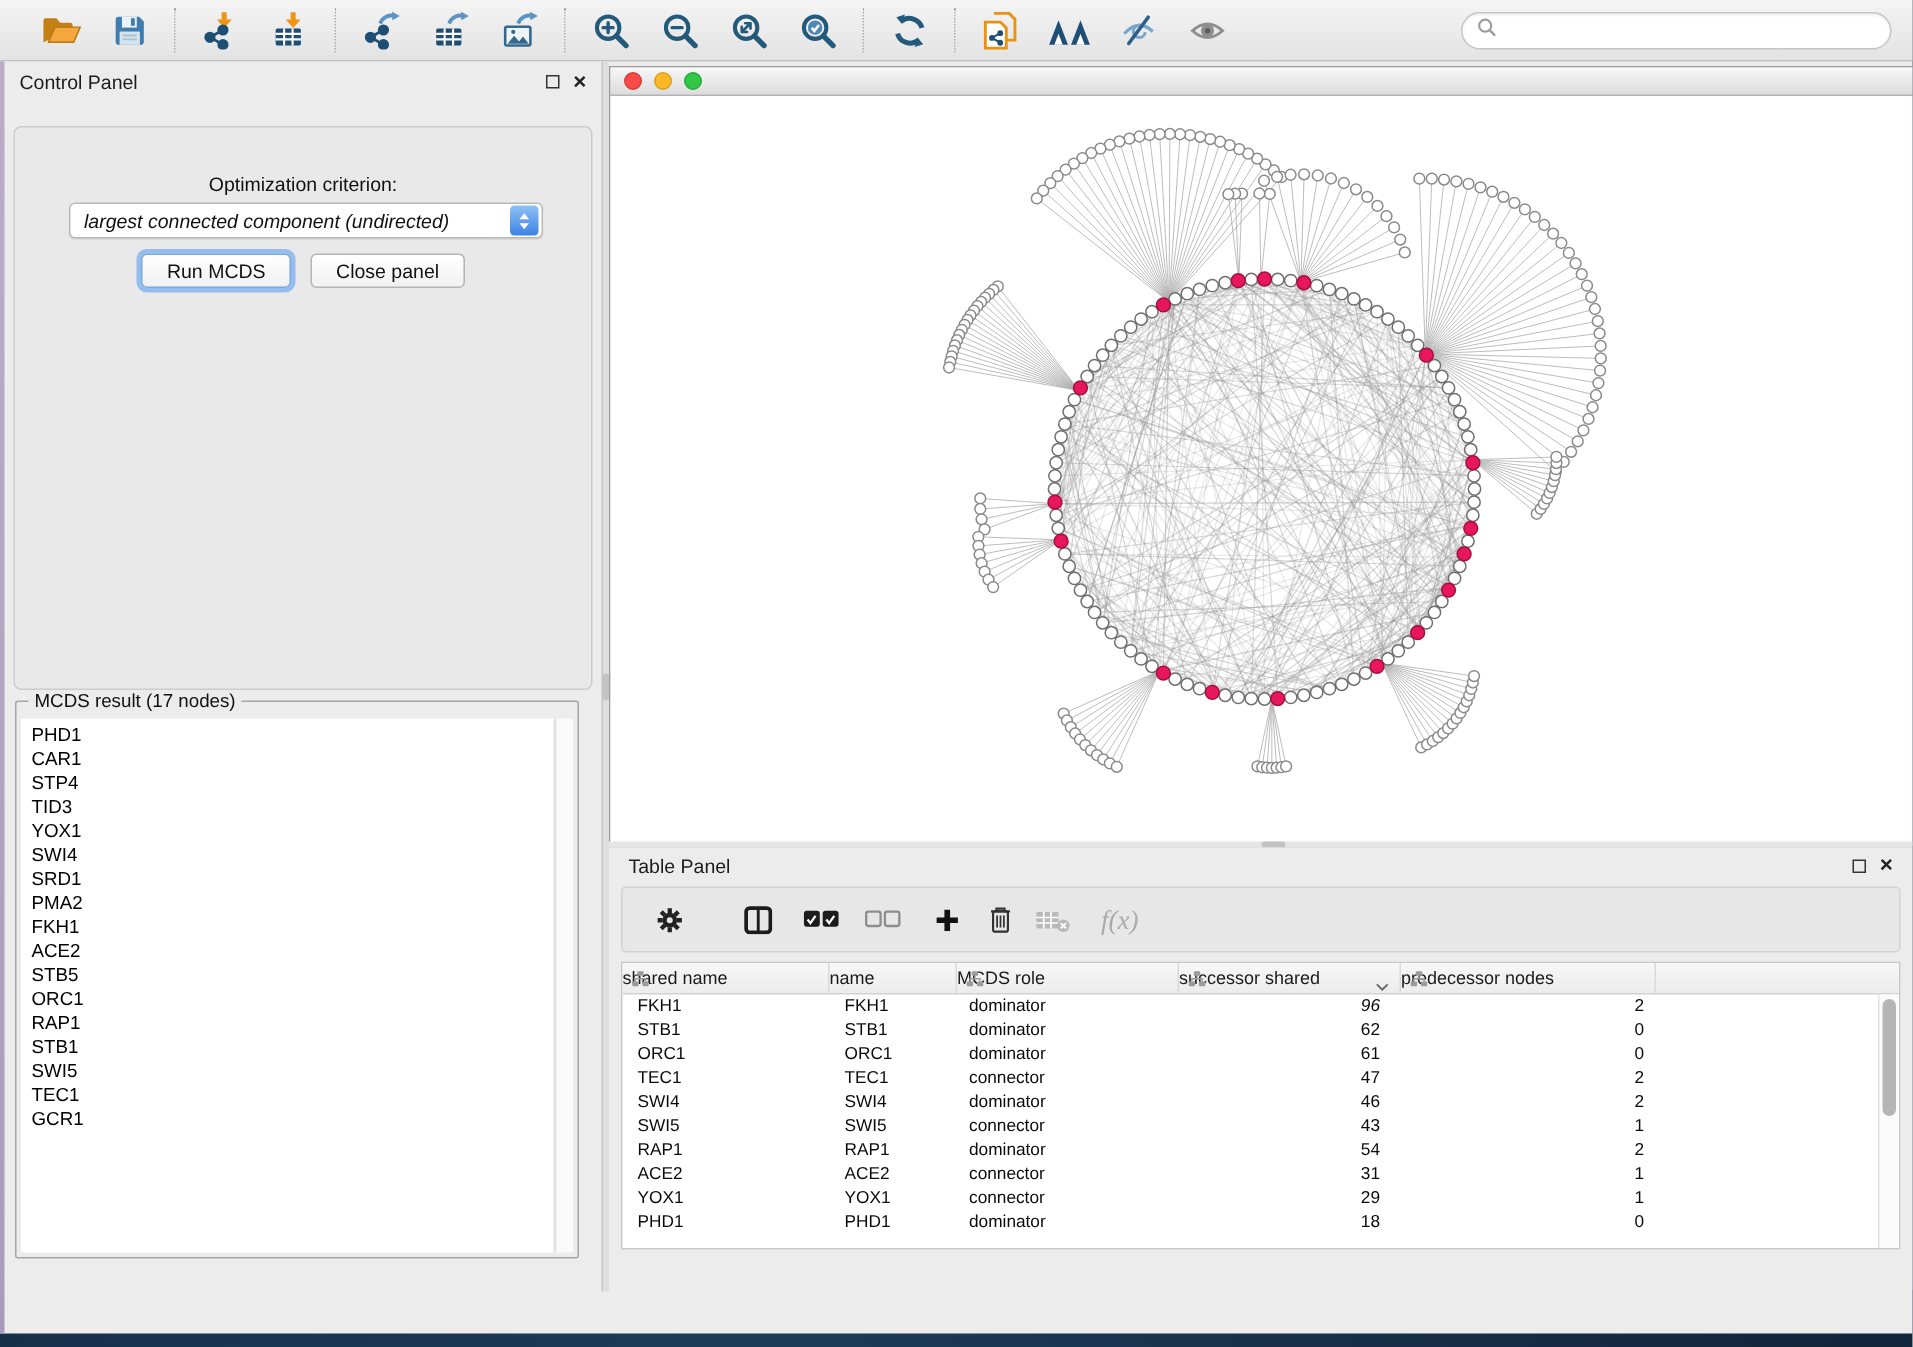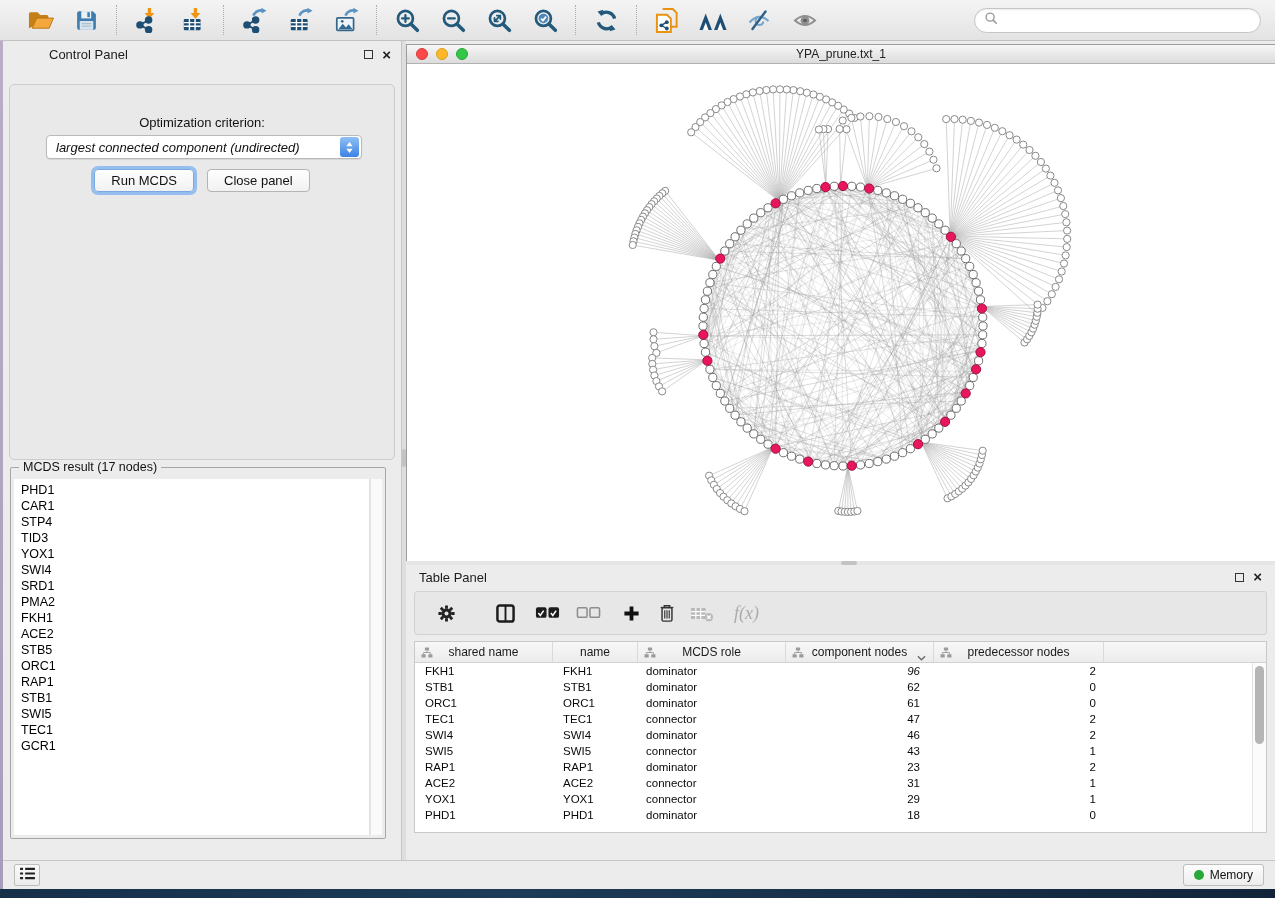--- a/index.html
+++ b/index.html
@@ -12,21 +12,21 @@
   .toolbar { position:absolute; left:0; top:0; width:100%; height:41px; background:linear-gradient(#f4f4f4,#e3e3e3); border-bottom:1px solid #c2c2c2; display:flex; align-items:center; padding:0 10px; }
   .tb-groups { display:flex; align-items:center; height:100%; }
   .tb-group { display:flex; align-items:center; gap:16px; padding:0 15px; }
   .tb-sep { width:0; height:30px; border-left:1px dotted #adadad; }
   .tb-btn { display:inline-flex; align-items:center; justify-content:center; width:30px; height:30px; cursor:pointer; }
   .search { margin-left:auto; margin-right:4px; width:287px; height:25px; background:#fff; border:1px solid #c5c5c5; border-radius:13px; display:flex; align-items:center; gap:6px; padding:0 9px; box-shadow:inset 0 1px 2px rgba(0,0,0,.08); }
   .search input { border:none; outline:none; flex:1; font-size:12px; font-family:"Liberation Sans",sans-serif; background:transparent; }
 
   
   .control-panel { position:absolute; left:3px; top:41px; width:398px; height:820px; background:#ececec; }
-  .panel-header { height:27px; display:flex; align-items:center; padding:0 10px; font-size:13px; color:#1c1c1c;margin-left:36px; }
+  .panel-header { height:27px; display:flex; align-items:center; padding:0 10px; font-size:13px; color:#1c1c1c; }
   .win-btns { margin-left:auto; display:flex; align-items:center; gap:9px; }
   .float-btn { width:9px; height:9px; border:1.5px solid #333; display:inline-block; cursor:pointer; }
   .close-btn { font-size:15px; font-weight:bold; color:#222; line-height:10px; cursor:pointer; }
   .seg { display:inline-flex; background:#fff; border:1px solid #b3b3b3; border-radius:5px; overflow:hidden; box-shadow:0 1px 1px rgba(0,0,0,.12); }
   .seg-item { padding:3px 13px; font-size:12.5px; color:#111; border-left:1px solid #c8c8c8; cursor:pointer; line-height:15px; background:linear-gradient(#ffffff,#f2f2f2); }
   .seg-item:first-child { border-left:none; }
   .seg-item.active { background:linear-gradient(#6fb0f7,#2e7ce4); color:#fff; }
   .cp-tabs { position:absolute; left:50%; transform:translateX(-50%); top:32px; z-index:3; }
   .cp-box { position:absolute; left:6px; top:43px; width:386px; height:376px; background:#e9e9e9; border:1px solid #cccccc; border-radius:5px; }
   .opt-label { text-align:center; margin-top:30px; font-size:13px; color:#111; }
@@ -61,21 +61,21 @@
   
   .table-panel { position:absolute; left:406px; top:565px; width:869px; height:295px; background:#ececec; }
   .tp-header { height:24px; display:flex; align-items:center; padding:0 13px; font-size:13px; color:#1c1c1c; }
   .tp-toolbar { position:absolute; left:8px; right:8px; top:26px; height:44px; background:#e7e7e7; border:1px solid #d2d2d2; border-radius:3px; display:flex; align-items:center; padding-left:22px; }
   .tp-tool { display:inline-flex; align-items:center; justify-content:center; cursor:pointer; }
   .tp-tool.disabled { cursor:default; }
   .fx { font-family:"Liberation Serif",serif; font-style:italic; font-size:18px; color:#ababab; }
   .tp-table { position:absolute; left:8px; right:8px; top:76px; height:192px; background:#fff; border:1px solid #c9c9c9; overflow:hidden; }
   .thead { display:flex; height:21px; background:linear-gradient(#f7f7f7,#ececec); border-bottom:1px solid #d2d2d2; }
   .th { position:relative; border-right:1px solid #dadada; font-size:12px; color:#1a1a1a; }
-  .th .lbl { display:block; text-align:center; line-height:20px; }
+  .th .lbl { display:block; line-height:20px; }
   .th .tree { position:absolute; left:6px; top:5px; }
   .th .chev { position:absolute; right:7px; top:8px; }
   .tbody { position:absolute; left:0; right:14px; top:21px; bottom:0; }
   .tr { display:flex; height:16px; cursor:default; }
   .td { font-size:11.5px; color:#0a0a0a; line-height:16px; white-space:nowrap; overflow:hidden; }
   .vscroll { position:absolute; right:0; top:21px; bottom:0; width:14px; background:#fbfbfb; border-left:1px solid #e3e3e3; }
   .vthumb { position:absolute; left:2px; top:3px; width:9px; height:78px; background:#b5b5b5; border-radius:5px; }
   .tp-tabs { position:absolute; left:50%; transform:translateX(-50%); top:269px; }
 
   
@@ -313,21 +313,20 @@
         <div class="v-handle"></div>
       </div>
 
     <div class="net-window">
       <div class="net-titlebar">
         <span class="lights">
           <i class="tl red"></i>
           <i class="tl yellow"></i>
           <i class="tl green"></i>
         </span>
-        <span class="net-title">YPA_prune.txt_1</span>
       </div>
       <div class="net-canvas">
         <svg id="netSvg" width="867" height="500" viewBox="0 0 867 500">
             <line x1="575.7" y1="253.2" x2="418.5" y2="400.9" stroke="#909090" stroke-opacity="0.35" stroke-width="0.8"></line>
             <line x1="298.5" y1="288.2" x2="511.0" y2="380.2" stroke="#909090" stroke-opacity="0.35" stroke-width="0.8"></line>
             <line x1="436.0" y1="122.0" x2="569.1" y2="218.7" stroke="#909090" stroke-opacity="0.35" stroke-width="0.8"></line>
             <line x1="418.5" y1="123.1" x2="297.1" y2="244.5" stroke="#909090" stroke-opacity="0.35" stroke-width="0.8"></line>
             <line x1="317.8" y1="187.0" x2="558.7" y2="194.6" stroke="#909090" stroke-opacity="0.35" stroke-width="0.8"></line>
             <line x1="340.2" y1="364.1" x2="300.4" y2="227.2" stroke="#909090" stroke-opacity="0.35" stroke-width="0.8"></line>
             <line x1="538.1" y1="166.2" x2="418.5" y2="123.1" stroke="#909090" stroke-opacity="0.35" stroke-width="0.8"></line>
@@ -1251,21 +1250,21 @@
             </div>
             <div class="th" style="width: 148px;">
               <span class="tree"><svg viewBox="0 0 13 12" width="12" height="11">
                   <g fill="#9b9b9b">
                     <rect x="4.2" y="0.5" width="4.6" height="3.4" rx="0.6"></rect>
                     <rect x="0.5" y="8" width="4.6" height="3.4" rx="0.6"></rect>
                     <rect x="7.9" y="8" width="4.6" height="3.4" rx="0.6"></rect>
                   </g>
                   <path d="M6.5 3.9 V6 M2.8 8 V6 h7.4 v2" fill="none" stroke="#9b9b9b" stroke-width="1"></path>
                 </svg></span>
-              <span class="lbl">component nodes</span>
+              <span class="lbl">successor shared</span>
               <span class="chev"><svg viewBox="0 0 10 6" width="9" height="6">
                   <path d="M1 1 5 5 9 1" fill="none" stroke="#666" stroke-width="1.4"></path>
                 </svg></span>
             </div>
             <div class="th" style="width: 170px;">
               <span class="tree"><svg viewBox="0 0 13 12" width="12" height="11">
                   <g fill="#9b9b9b">
                     <rect x="4.2" y="0.5" width="4.6" height="3.4" rx="0.6"></rect>
                     <rect x="0.5" y="8" width="4.6" height="3.4" rx="0.6"></rect>
                     <rect x="7.9" y="8" width="4.6" height="3.4" rx="0.6"></rect>
@@ -1316,21 +1315,21 @@
               <div class="td" style="width: 138px; padding-left: 10px;">SWI5</div>
               <div class="td" style="width: 85px; padding-left: 10px;">SWI5</div>
               <div class="td" style="width: 148px; padding-left: 8px;">connector</div>
               <div class="td" style="width: 148px; text-align: right; padding-right: 14px;">43</div>
               <div class="td" style="width: 170px; text-align: right; padding-right: 8px;">1</div>
             </div>
             <div class="tr">
               <div class="td" style="width: 138px; padding-left: 10px;">RAP1</div>
               <div class="td" style="width: 85px; padding-left: 10px;">RAP1</div>
               <div class="td" style="width: 148px; padding-left: 8px;">dominator</div>
-              <div class="td" style="width: 148px; text-align: right; padding-right: 14px;">23</div>
+              <div class="td" style="width: 148px; text-align: right; padding-right: 14px;">54</div>
               <div class="td" style="width: 170px; text-align: right; padding-right: 8px;">2</div>
             </div>
             <div class="tr">
               <div class="td" style="width: 138px; padding-left: 10px;">ACE2</div>
               <div class="td" style="width: 85px; padding-left: 10px;">ACE2</div>
               <div class="td" style="width: 148px; padding-left: 8px;">connector</div>
               <div class="td" style="width: 148px; text-align: right; padding-right: 14px;">31</div>
               <div class="td" style="width: 170px; text-align: right; padding-right: 8px;">1</div>
             </div>
             <div class="tr">
@@ -1347,29 +1346,16 @@
               <div class="td" style="width: 148px; text-align: right; padding-right: 14px;">18</div>
               <div class="td" style="width: 170px; text-align: right; padding-right: 8px;">0</div>
             </div>
           </div>
         <div class="vscroll">
             <div class="vthumb"></div>
           </div>
       </div>
     </div>
 
-    <div class="status-bar">
-      <span class="menu-btn">
-        <span><svg viewBox="0 0 18 14" width="17" height="13">
-              <g stroke="#222" stroke-width="2.2">
-                <path d="M1 2 h3.2 M6.5 2 h10.5 M1 7 h3.2 M6.5 7 h10.5 M1 12 h3.2 M6.5 12 h10.5"></path>
-              </g>
-            </svg></span>
-      </span>
-      <span class="memory-btn">
-        <i class="dot" id="memDot" style="background: rgb(40, 168, 56);"></i>
-        <span>Memory</span>
-      </span>
-    </div>
 
     <div class="desktop-left"></div>
   </div>
 </div>
 
 </body></html>

